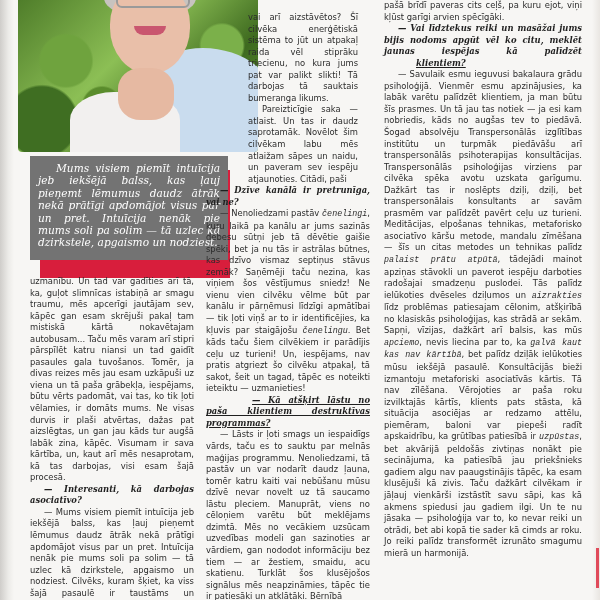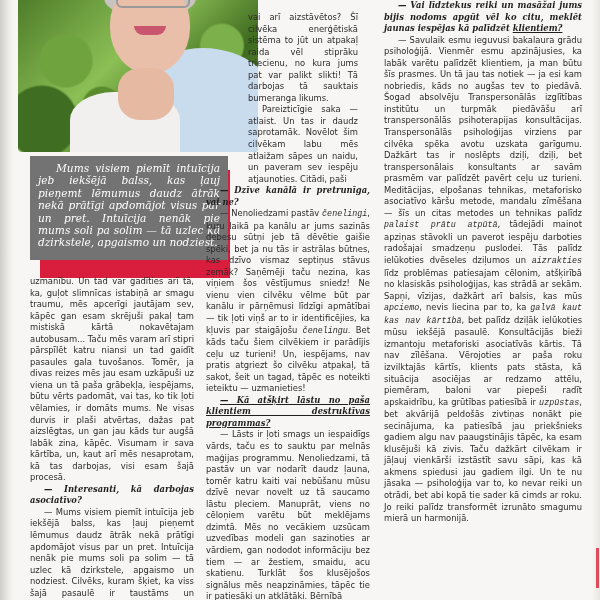--- a/index.html
+++ b/index.html
@@ -22,21 +22,21 @@
   .photo [data-name] { }
 
   .quote-shadow { position:absolute; left:40px; top:170px; width:190px; height:108px; background:#d81e3c; }
   .quote { position:absolute; left:30px; top:156px; width:198px; height:104px; background:#1f8fd6; color:#fff;
            font-family:"DejaVu Serif", serif; font-style:italic; font-size:10.6px; line-height:12.4px; padding:6px 8px 0 8px; box-sizing:border-box; text-align:justify; text-indent:18px; }
 
   .col { position:absolute; font-size:8.4px; line-height:11.55px; text-align:justify; hyphens:manual; color:#2b2b2b; }
   .col p { margin:0; text-indent:14px; }
   .col p.noind { text-indent:0; }
   .col .q { font-family:"DejaVu Serif", serif; font-weight:bold; font-style:italic; color:#1f1f1f; text-indent:14px; }
-  .col .q u { text-decoration:underline; }
+  .col .q u { text-decoration:underline;margin-left:32px; }
   .col i { font-style:italic;font-family:Liberation Mono, monospace; }
 
   #col-left { left:30px; top:276px; width:164px; }
   #col-mid-narrow { left:248px; top:12px; width:110px; }
   #col-mid { left:206px; top:185px; width:164px; }
   #col-right { left:384px; top:0px; width:198px; }
 
   .rightbar { position:absolute; left:592px; top:0; width:8px; height:600px; background:linear-gradient(to right,#f7f6f4,#e9e6e2); }
   .reddot { position:absolute; left:596px; top:548px; width:3px; height:40px; background:#e04a5a; }
 </style>
@@ -71,19 +71,20 @@
   </div>
 
   <div class="col" id="col-mid" data-name="article-column-middle">
     <p class="q" data-name="interview-question">— Dzīve kanālā ir pretrunīga, vai ne?</p>
     <p data-name="paragraph"><span data-name="text">— Nenoliedzami pastāv </span><i data-name="emphasis">čenelingi</i><span data-name="text">, kuru laikā pa kanālu ar jums sazinās debesu sūtņi jeb tā dēvētie gaišie spēki, bet ja nu tās ir astrālas būtnes, kas dzīvo vismaz septiņus stāvus zemāk? Saņēmēji taču nezina, kas viņiem šos vēstījumus sniedz! Ne vienu vien cilvēku vēlme būt par kanālu ir pārņēmusi līdzīgi apmātībai — tik ļoti viņš ar to ir identificējies, ka kļuvis par staigājošu </span><i data-name="emphasis">čenelingu</i><span data-name="text">. Bet kāds taču šiem cilvēkiem ir parādījis ceļu uz turieni! Un, iespējams, nav pratis atgriezt šo cilvēku atpakaļ, tā sakot, šeit un tagad, tāpēc es noteikti ieteiktu — uzmanieties!</span></p>
     <p class="q" data-name="interview-question"><u data-name="underlined-question">— Kā atšķirt lāstu no paša klientiem destruktīvas programmas?</u></p>
     <p data-name="paragraph">— Lāsts ir ļoti smags un iespaidīgs vārds, taču es to sauktu par melnās maģijas programmu. Nenoliedzami, tā pastāv un var nodarīt daudz ļauna, tomēr katru kaiti vai nebūšanu mūsu dzīvē nevar novelt uz tā saucamo lāstu pleciem. Manuprāt, viens no cēloņiem varētu būt meklējams dzimtā. Mēs no vecākiem uzsūcam uzvedības modeli gan sazinoties ar vārdiem, gan nododot informāciju bez tiem — ar žestiem, smaidu, acu skatienu. Turklāt šos klusējošos signālus mēs neapzināmies, tāpēc tie ir patiesāki un atklātāki. Bērnībā</p>
   </div>
 
   <div class="col" id="col-right" data-name="article-column-right">
+    <p class="noind" data-name="paragraph">pašā brīdī paveras cits ceļš, pa kuru ejot, viņi kļūst garīgi arvien spēcīgāki.</p>
     <p class="q" data-name="interview-question"><span data-name="text">— Vai līdztekus reiki un masāžai jums bijis nodoms apgūt vēl ko citu, meklēt jaunas iespējas kā palīdzēt </span><u data-name="underlined-text">klientiem?</u></p>
     <p data-name="paragraph"><span data-name="text">— Savulaik esmu ieguvusi bakalaura grādu psiholoģijā. Vienmēr esmu apzinājusies, ka labāk varētu palīdzēt klientiem, ja man būtu šīs prasmes. Un tā jau tas notiek — ja esi kam nobriedis, kāds no augšas tev to piedāvā. Šogad absolvēju Transpersonālās izglītības institūtu un turpmāk piedāvāšu arī transpersonālās psihoterapijas konsultācijas. Transpersonālās psiholoģijas virziens par cilvēka spēka avotu uzskata garīgumu. Dažkārt tas ir noslēpts dziļi, dziļi, bet transpersonālais konsultants ar savām prasmēm var palīdzēt pavērt ceļu uz turieni. Meditācijas, elpošanas tehnikas, metaforisko asociatīvo kāršu metode, mandalu zīmēšana — šīs un citas metodes un tehnikas palīdz </span><i data-name="emphasis">palaist prātu atpūtā</i><span data-name="text">, tādejādi mainot apziņas stāvokli un paverot iespēju darboties radošajai smadzeņu puslodei. Tās palīdz ielūkoties dvēseles dziļumos un </span><i data-name="emphasis">aizrakties</i><span data-name="text"> līdz problēmas patiesajam cēlonim, atšķirībā no klasiskās psiholoģijas, kas strādā ar sekām. Sapņi, vīzijas, dažkārt arī balsis, kas mūs </span><i data-name="emphasis">apciemo</i><span data-name="text">, nevis liecina par to, ka </span><i data-name="emphasis">galvā kaut kas nav kārtībā</i><span data-name="text">, bet palīdz dziļāk ielūkoties mūsu iekšējā pasaulē. Konsultācijās bieži izmantoju metaforiski asociatīvās kārtis. Tā nav zīlēšana. Vērojoties ar paša roku izvilktajās kārtīs, klients pats stāsta, kā situācija asociējas ar redzamo attēlu, piemēram, baloni var piepeši radīt apskaidrību, ka grūtības patiesībā ir </span><i data-name="emphasis">uzpūstas</i><span data-name="text">, bet akvārijā peldošās zivtiņas nonākt pie secinājuma, ka patiesībā jau priekšnieks gadiem algu nav paaugstinājis tāpēc, ka esam klusējuši kā zivis. Taču dažkārt cilvēkam ir jāļauj vienkārši izstāstīt savu sāpi, kas kā akmens spiedusi jau gadiem ilgi. Un te nu jāsaka — psiholoģija var to, ko nevar reiki un otrādi, bet abi kopā tie sader kā cimds ar roku. Jo reiki palīdz transformēt izrunāto smagumu mierā un harmonijā.</span></p>
   </div>
 
   <div class="rightbar" data-name="page-edge"></div>
   <div class="reddot" data-name="page-edge-mark"></div>
 </div>
 
 </body></html>

